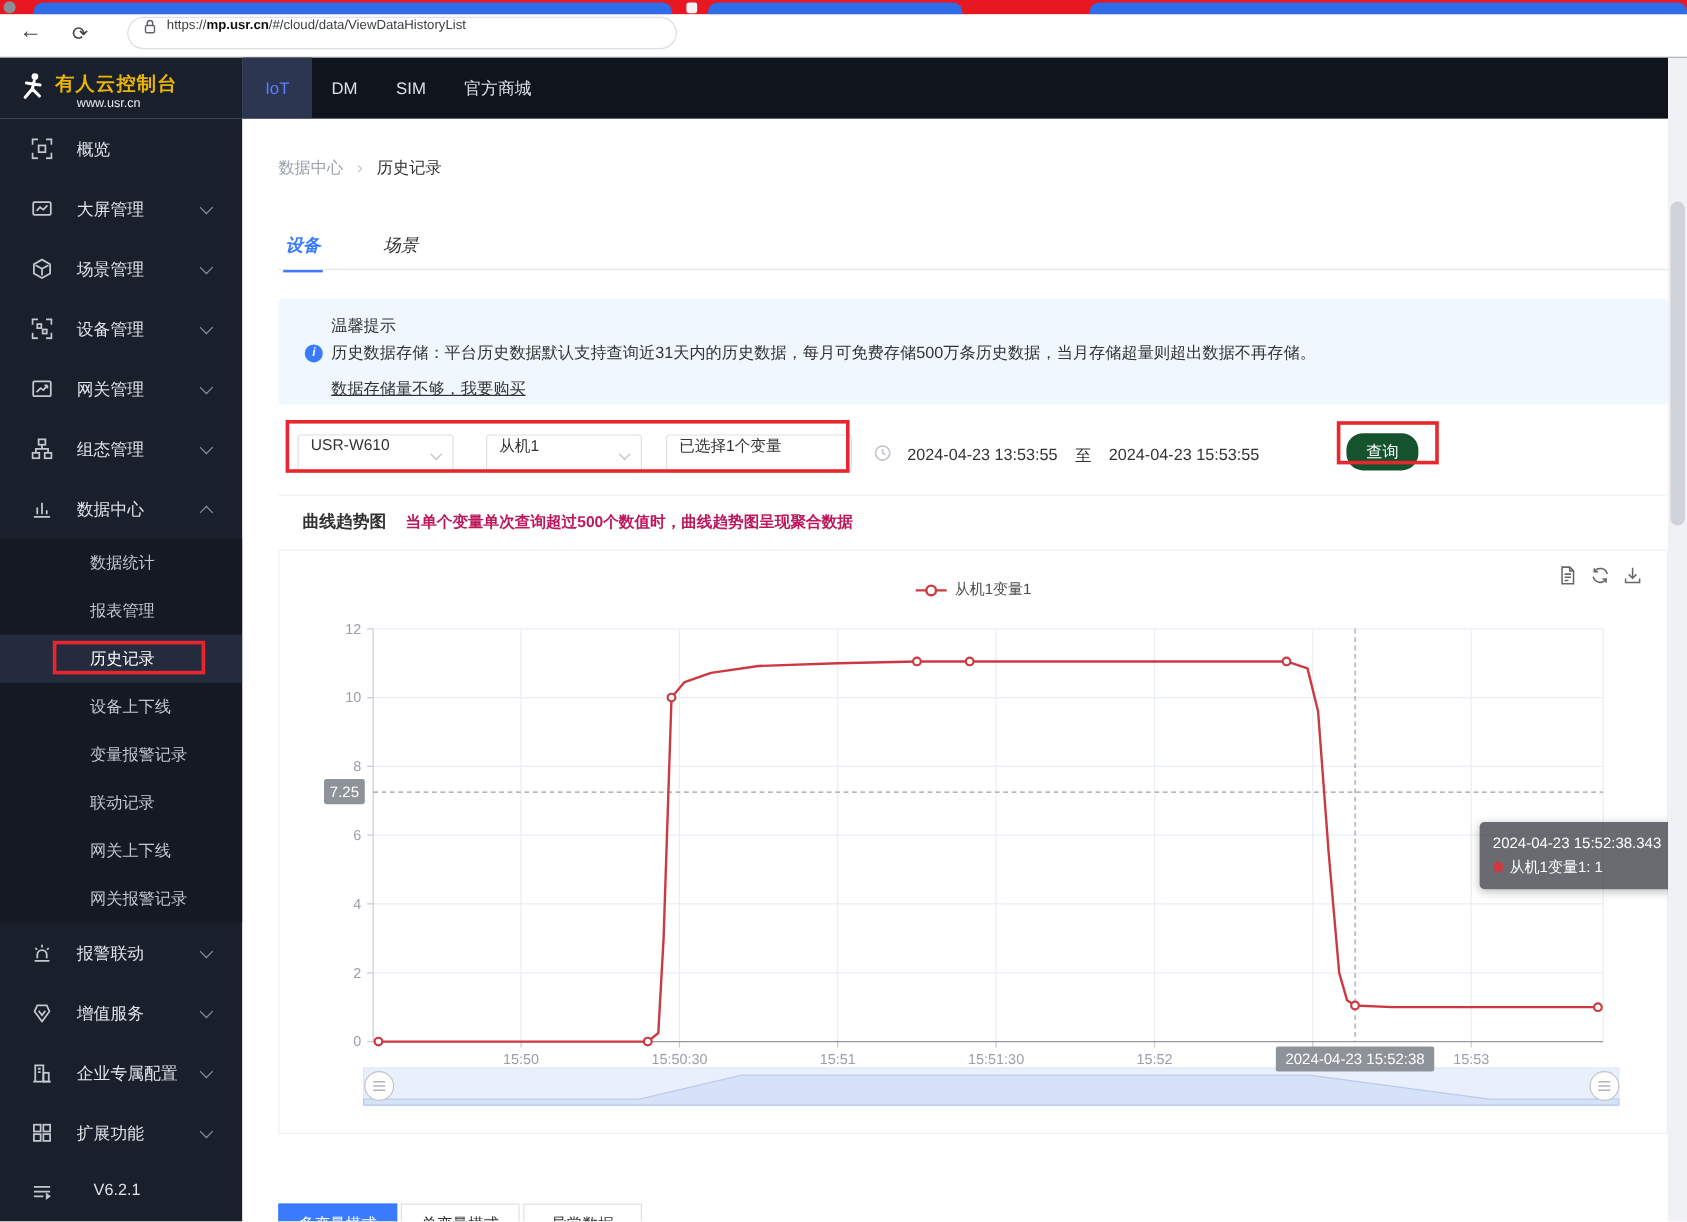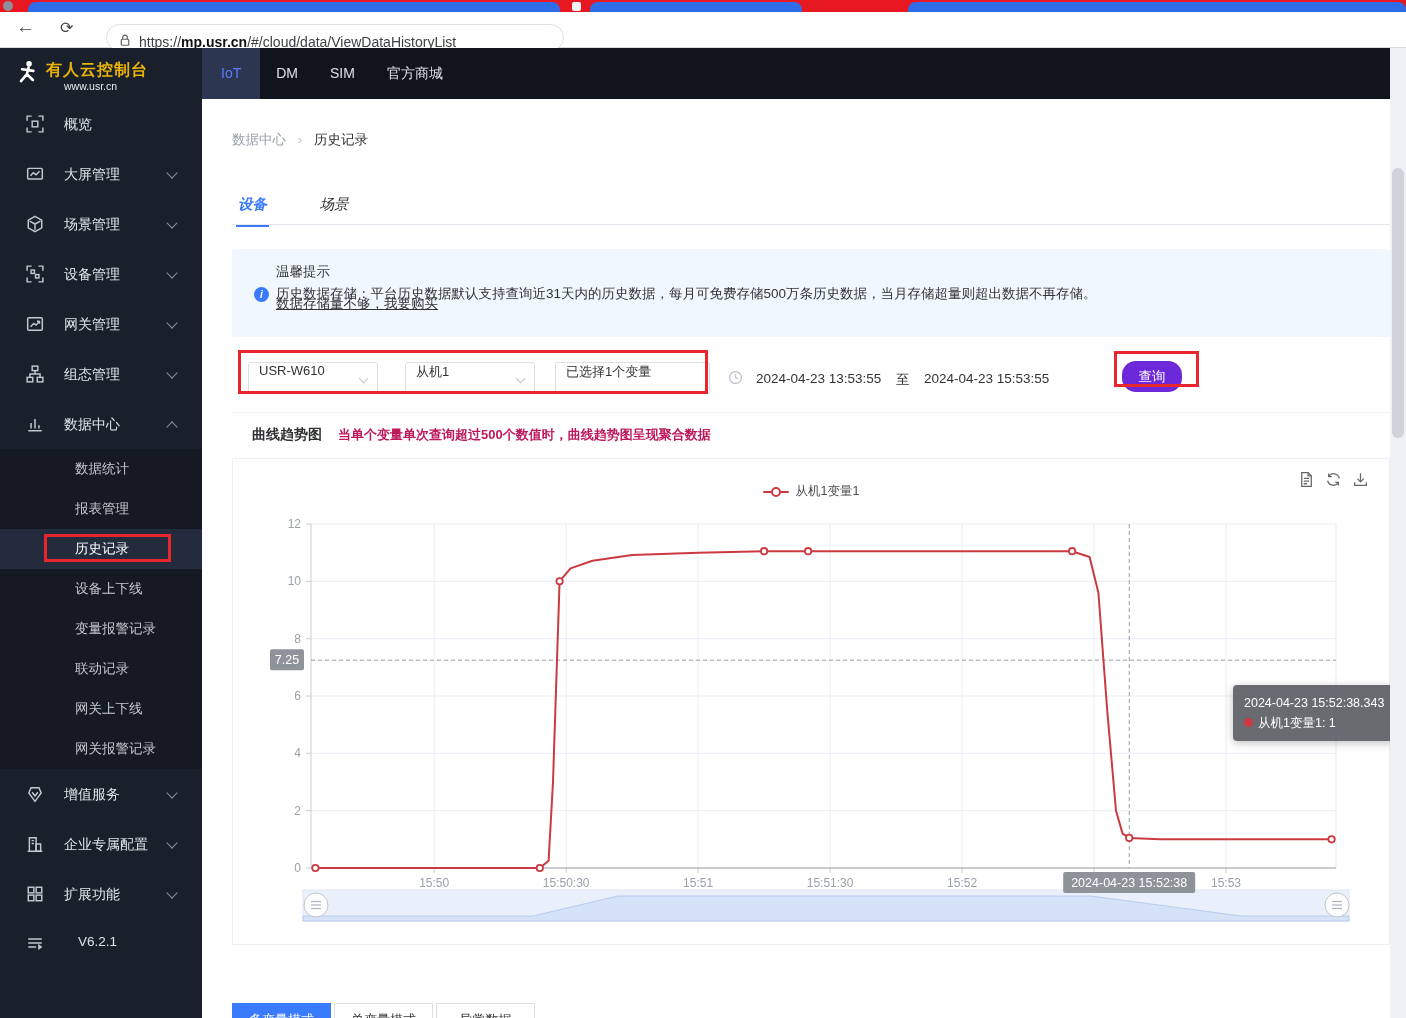--- a/index.html
+++ b/index.html
@@ -12,22 +12,22 @@
   .btab { position:absolute; top:2px; height:10px; background:#2f6ce8; border-radius:8px 8px 0 0; }
   .btab1 { left:28px; width:532px; }
   .btab2 { left:590px; width:212px; }
   .btab3 { left:908px; width:498px; }
   .avatar-circle { position:absolute; left:3px; top:1px; width:10px; height:10px; border-radius:50%; background:#8a9097; }
   .page-chip { position:absolute; left:572px; top:2px; width:9px; height:9px; background:#f1f3f4; border-radius:2px; }
 
   .addrbar { position:absolute; left:0; top:12px; width:1406px; height:36px; background:#fff; border-bottom:1px solid #dadada; }
   .nav-back { position:absolute; left:16px; top:4px; font-size:19px; color:#454545; cursor:pointer; }
   .nav-refresh { position:absolute; left:60px; top:6px; font-size:16px; color:#454545; cursor:pointer; }
-  .url-pill { position:absolute; left:106px; top:12px; width:458px; height:27px; border:1px solid #dcdfe3; border-radius:14px;
-              display:flex; align-items:flex-end; padding-left:12px; gap:8px; font-size:14px; color:#3c4043; background:#fff; }
+  .url-pill { position:absolute; left:106px; top:2px; width:458px; height:27px; border:1px solid #dcdfe3; border-radius:14px;
+              display:flex; align-items:flex-start; padding-left:12px; gap:8px; font-size:11px; color:#3c4043; background:#fff; }
   .url-domain { font-weight:bold; color:#111; }
 
   
   .logo-block { position:absolute; left:0; top:48px; width:202px; height:51px; background:#1a202b; }
   .logo-ico { position:absolute; left:15px; top:11px; }
   .brand-title { position:absolute; left:46px; top:12px; color:#eab308; font-size:16px; font-weight:bold; letter-spacing:1px; }
   .brand-sub { position:absolute; left:64px; top:32px; color:#e8eaef; font-size:10.5px; }
   .topnav { position:absolute; left:202px; top:48px; width:1392px; height:51px; background:#10141d; display:flex; }
   .nav-tab { height:51px; line-height:51px; padding:0 16px; color:#dde0e6; font-size:14px; cursor:pointer; }
   .nav-tab.active { background:#2c3650; color:#5a7dff; padding:0 19px; }
@@ -64,35 +64,35 @@
   .tabsrow { position:absolute; left:30px; right:0; top:88px; height:38px; border-bottom:1px solid #e4e7ed;font-style:italic; }
   .tab-item { display:inline-block; margin-right:40px; margin-left:4px; padding:8px 2px 12px; font-size:14.5px; color:#303133; cursor:pointer; position:relative; }
   .tab-item.active { color:#3a7bfd; font-weight:bold; }
   .tab-item.active::after { content:""; position:absolute; left:0; right:0; bottom:-1px; height:2px; background:#3a7bfd; }
 
   .notice { position:absolute; left:30px; top:150px; width:1158px; height:88px; background:#f0f7ff; border-radius:3px; font-size:13.5px; }
   .notice-icon { position:absolute; left:22px; top:38px; width:15px; height:15px; border-radius:50%; background:#3a7bfd; color:#fff;
                  font-size:10px; font-weight:bold; font-style:italic; text-align:center; line-height:15px; }
   .notice-title { position:absolute; left:44px; top:14px; color:#333; }
   .notice-body { position:absolute; left:44px; top:36px; color:#333; }
-  .notice-link { position:absolute; left:44px; top:46px; color:#333; text-decoration:underline; cursor:pointer; }
+  .notice-link { position:absolute; left:44px; top:66px; color:#333; text-decoration:underline; cursor:pointer; }
 
   .filters { position:absolute; left:30px; top:253px; right:30px; height:50px; }
   .fsel, .finp { position:absolute; top:10px; height:32px; border:1px solid #dcdfe6; border-radius:3px; background:#fff;
                  font-size:13px; color:#333; display:flex; align-items:flex-start; padding:0 10px; cursor:pointer; }
   .fsel1 { left:16px; width:130px; }
   .fsel2 { left:173px; width:130px; }
   .finp  { left:323px; width:155px; }
   .selchev { position:absolute; right:10px; top:12px; width:7px; height:7px;
              border-right:1.3px solid #c0c4cc; border-bottom:1.3px solid #c0c4cc; transform:rotate(45deg); }
   .clock-ico { position:absolute; left:496px; top:18px; }
   .date-start { position:absolute; left:524px; top:19px; font-size:13.5px; color:#333; cursor:text; }
   .date-sep { position:absolute; left:664px; top:19px; font-size:13.5px; color:#333; }
   .date-end { position:absolute; left:692px; top:19px; font-size:13.5px; color:#333; cursor:text; }
-  .query-btn { position:absolute; left:890px; top:9px; width:60px; height:31px; background:#6d28d9; color:#fff; border:none;
+  .query-btn { position:absolute; left:890px; top:9px; width:60px; height:31px; background:#14532d; color:#fff; border:none;
                border-radius:14px; font-size:13.5px; cursor:pointer; }
 
   .divider { position:absolute; left:30px; right:0; top:313px; border-top:1px solid #eef0f4; }
 
   .sec-row { position:absolute; left:50px; top:327px; display:flex; align-items:center; gap:16px; }
   .sec-title { font-size:14px; font-weight:bold; color:#303133; }
   .sec-note { font-size:13px; color:#be185d;font-weight:bold; }
 
   .chart-card { position:absolute; left:30px; top:359px; width:1158px; height:487px; border:1px solid #edf0f5; }
   .legend { position:absolute; left:0; right:0; top:24px; display:flex; justify-content:center; align-items:center; gap:7px;
@@ -217,20 +217,28 @@
   </div>
   <div class="submenu">
     <div class="subitem">数据统计</div>
     <div class="subitem">报表管理</div>
     <div class="subitem active">历史记录</div>
     <div class="subitem">设备上下线</div>
     <div class="subitem">变量报警记录</div>
     <div class="subitem">联动记录</div>
     <div class="subitem">网关上下线</div>
     <div class="subitem">网关报警记录</div>
+  </div>
+  <div class="sitem">
+    <span class="sicon"><svg width="18" height="18" viewBox="0 0 16 16" fill="none" stroke="#c2c7d0" stroke-width="1.3">
+          <path d="M4.5 12V9.5a3.5 3.5 0 0 1 7 0V12"></path>
+          <path d="M2.5 14h11M8 2v2M3 4.5l1.4 1.2M13 4.5l-1.4 1.2"></path>
+        </svg></span>
+    <span class="slabel">报警联动</span>
+    <span class="chev"></span>
   </div>
   <div class="sitem">
     <span class="sicon"><svg width="18" height="18" viewBox="0 0 16 16" fill="none" stroke="#c2c7d0" stroke-width="1.3">
           <polygon points="8,14.5 2.5,7 4.5,2.5 11.5,2.5 13.5,7"></polygon>
           <path d="M5.5 6.5 8 9.8l2.5-3.3"></path>
         </svg></span>
     <span class="slabel">增值服务</span>
     <span class="chev"></span>
   </div>
   <div class="sitem">

